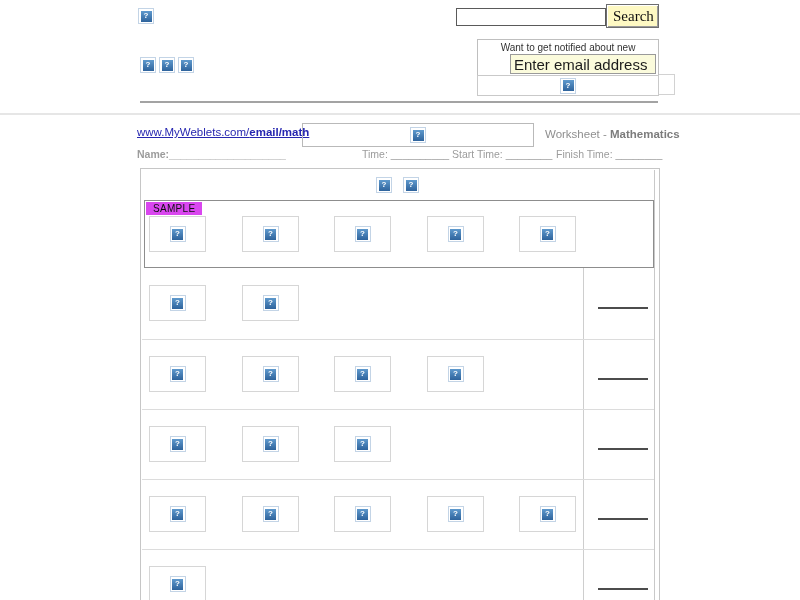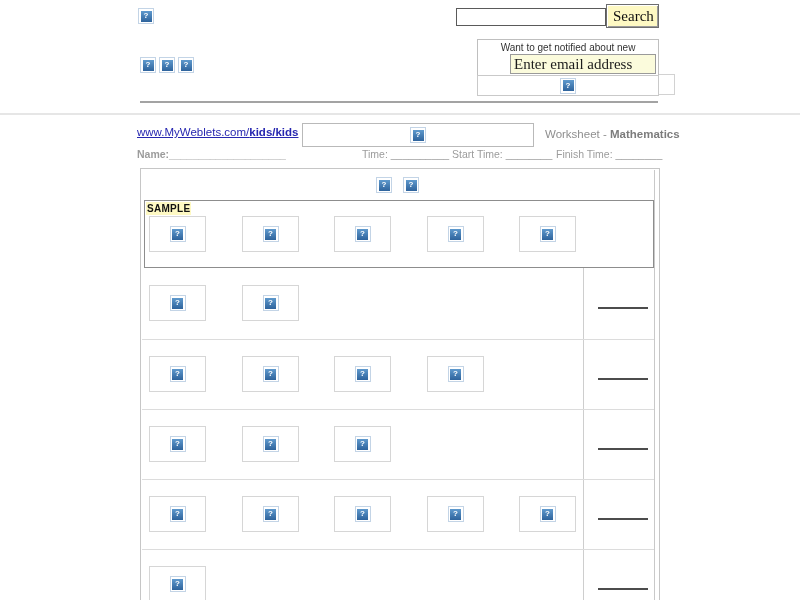--- a/index.html
+++ b/index.html
@@ -18,21 +18,21 @@
   #search-input{left:456px;top:8px;width:142px;height:16px;border:1px solid #5a5a5a;
         padding:0 3px;font-size:12px;background:#fff;}
   #search-btn{left:606px;top:4px;width:53px;height:24px;background:#fef9c3;
         border:1px solid #6e6e6e;box-shadow:inset 1px 1px 0 #fff,inset -1px -1px 0 #9a9a9a;
         font-family:"Liberation Serif",serif;font-size:15px;color:#111;cursor:pointer;}
 
   
   #subscribe{left:477px;top:39px;width:182px;height:57px;border:1px solid #bfbfbf;box-sizing:border-box;}
   #sub-prompt{width:100%;text-align:center;font-size:10px;color:#333;padding-top:2px;}
   #email-input{position:absolute;left:32px;top:14px;width:146px;height:20px;box-sizing:border-box;
-        border:1px solid #9a9a9a;background:#fbfbdc;font-family:Liberation Serif, serif;
+        border:1px solid #9a9a9a;background:#fbfbdc;font-family:Liberation Sans, sans-serif;
         font-size:15px;color:#1c1c1c;padding:8px 3px;}
   #sub-submit-row{position:absolute;left:-1px;top:35px;width:182px;height:21px;
         border:1px solid #c9c9c9;box-sizing:border-box;display:flex;align-items:center;justify-content:center;}
   #sub-side-cell{left:659px;top:74px;width:16px;height:21px;border:1px solid #d2d2d2;
         border-left:none;box-sizing:border-box;}
 
   
   #divider-1{left:140px;top:101px;width:518px;height:0;border-top:2px solid #a3a3a3;}
   #divider-2{left:0;top:113px;width:800px;height:0;border-top:2px solid #e6e6e6;}
 
@@ -48,22 +48,22 @@
   
   #table{left:140px;top:168px;width:520px;height:452px;border:1px solid #c6c6c6;box-sizing:border-box;}
   #title-row{position:absolute;left:0;top:2px;width:513px;height:28px;display:flex;
         align-items:center;justify-content:center;gap:11px;}
   #ws-title{font-size:19px;font-weight:600;color:#3c3c3c;letter-spacing:0.5px;}
   #gutter-line{position:absolute;left:513px;top:1px;width:0;height:448px;border-left:1px solid #c9c9c9;}
   #answer-divider{position:absolute;left:442px;top:99px;width:0;height:350px;border-left:1px solid #cecece;}
 
   #sample-block{position:absolute;left:3px;top:31px;width:510px;height:68px;
         border:1px solid #8d8d8d;box-sizing:border-box;}
-  #sample-chip{position:absolute;left:1px;top:1px;background:#fef9c3;color:#101010;
-        font-size:10px;font-weight:bold;padding:1px 1px;letter-spacing:0.3px;}
+  #sample-chip{position:absolute;left:1px;top:1px;background:#d946ef;color:#101010;
+        font-size:10px;font-weight:normal;padding:1px 7px;letter-spacing:0.3px;}
   #sample-answer-cell{position:absolute;left:438px;top:0;width:70px;height:66px;
         border-left:1px solid #8d8d8d;display:flex;align-items:center;justify-content:center;}
   #sample-answer{font-size:20px;color:#8a8a8a;}
 
   .ws-box{position:absolute;width:57px;height:36px;border:1px solid #d6d6d6;background:#fff;
         display:flex;align-items:center;justify-content:center;box-sizing:border-box;}
   .q-row{position:absolute;left:1px;width:512px;height:70px;}
   .q-row.sep{border-top:1px solid #dcdcdc;}
   .ans-line{position:absolute;left:456px;top:38px;width:50px;height:0;border-top:2px solid #4c4c4c;}
 </style>
@@ -93,21 +93,21 @@
     <span class="bimg">
         <i>?</i>
       </span>
   </div>
 </div>
 <div id="sub-side-cell" class="abs"></div>
 
 <div id="divider-1" class="abs"></div>
 <div id="divider-2" class="abs"></div>
 
-<a id="site-link" class="abs" href="#"><span>www.MyWeblets.com/</span><b>kids/kids</b></a>
+<a id="site-link" class="abs" href="#"><span>www.MyWeblets.com/</span><b>email/math</b></a>
 <div id="header-box" class="abs">
   <span class="bimg">
       <i>?</i>
     </span>
 </div>
 <div id="ws-label" class="abs"><span>Worksheet - </span><b>Mathematics</b></div>
 
 <div class="meta abs" style="left:137px;font-weight:bold;">Name:____________________</div>
 <div class="meta abs" style="left:362px;">Time: __________</div>
 <div class="meta abs" style="left:452px;">Start Time: ________</div>

